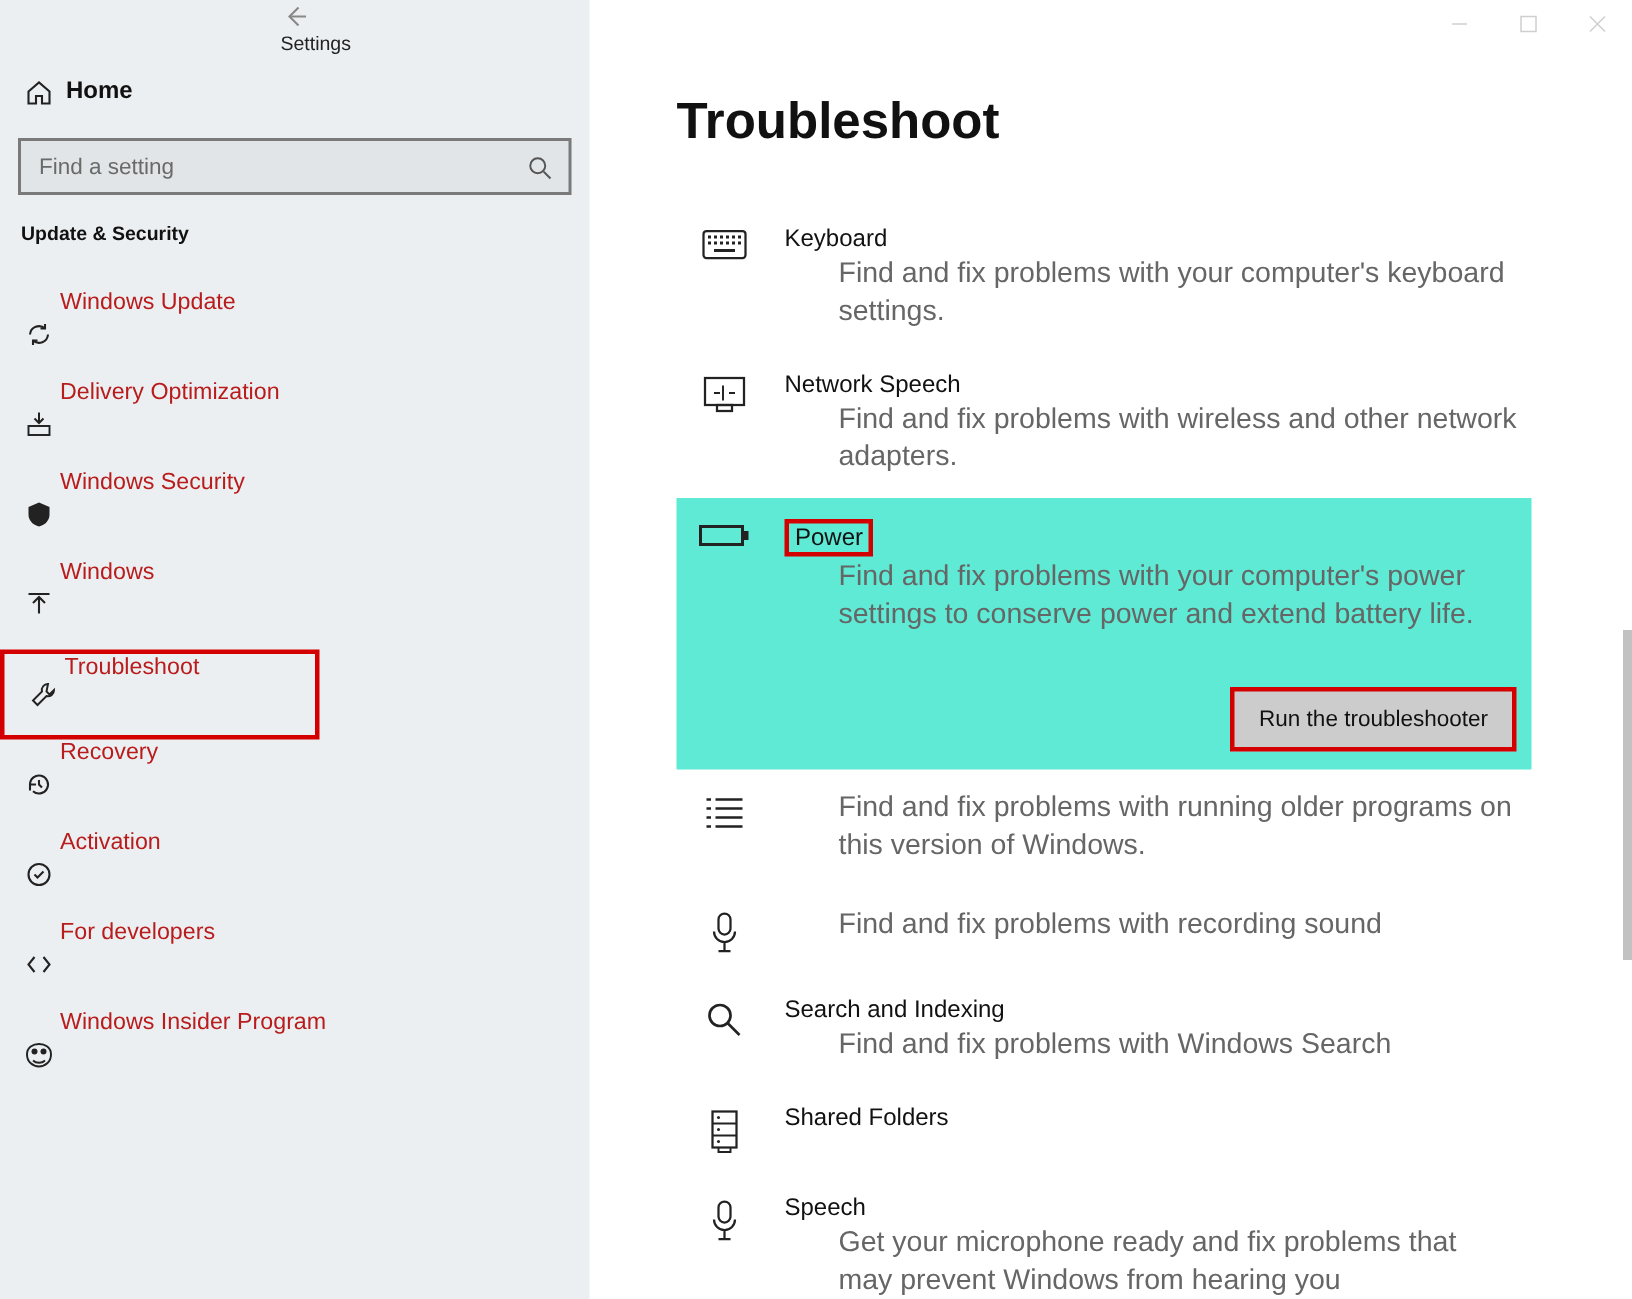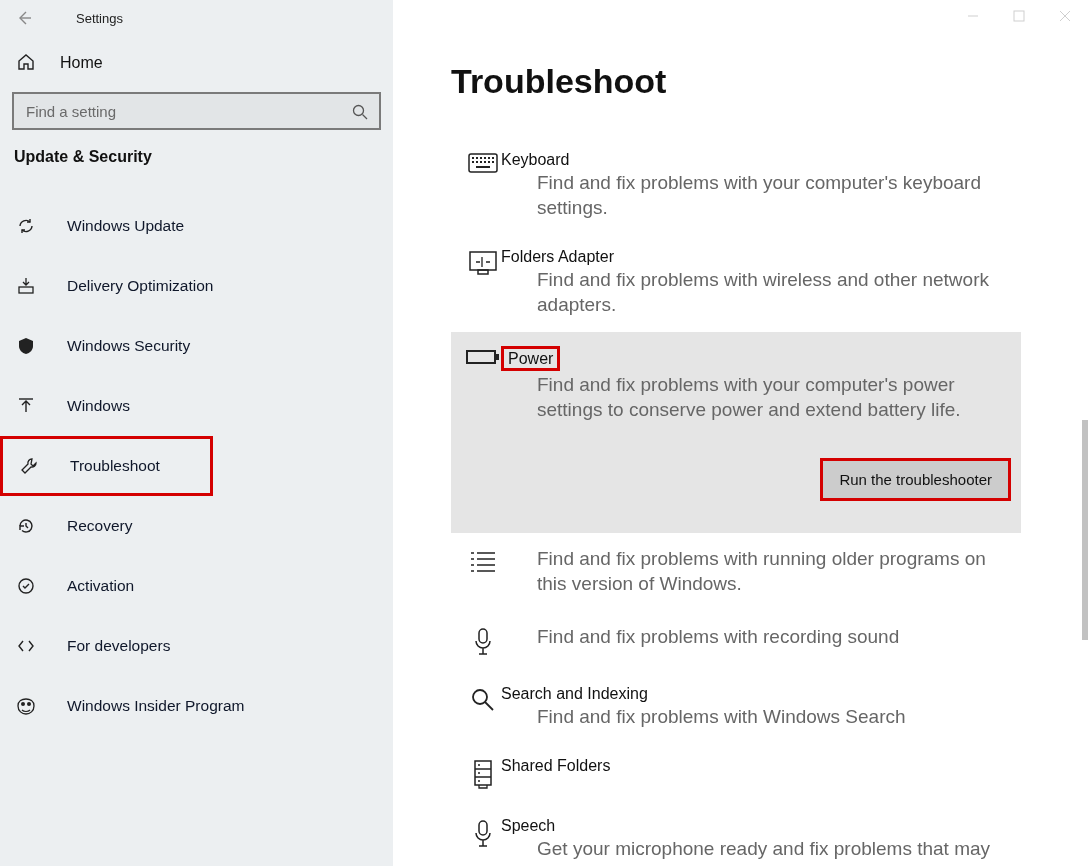--- a/index.html
+++ b/index.html
@@ -1,48 +1,48 @@
 <!DOCTYPE html>
 <html><head>
 <meta charset="utf-8">
 <style>
   * { box-sizing: border-box; margin: 0; padding: 0; font-family: "Segoe UI", Arial, sans-serif; }
   body { width: 1088px; height: 866px; overflow: hidden; background: #fff; position: relative; }
   .window { display: flex; width: 100%; height: 100%; }
   
   .sidebar { width: 393px; height: 100%; background: #eceff1; display: flex; flex-direction: column; }
-  .titlebar { height: 36px; display: flex; align-items: center; }
+  .titlebar { height: 36px; display: flex; align-items: center; flex-direction: column; }
   .back-btn { width: 48px; height: 36px; display:flex; align-items:center; justify-content:center; color:#555;}
   .app-title { font-size: 13px; color: #222; margin-left: 28px;}
-  .home-row { display:flex; align-items:flex-end; gap:24px; padding: 16px 0 10px 16px; }
+  .home-row { display:flex; align-items:flex-start; gap:8px; padding: 16px 0 10px 16px; font-weight: bold; }
   .home-row .icon { width: 20px; height: 20px; color:#222; display:flex; align-items:center; justify-content:center;}
   .home-row .label { font-size: 16px; color:#111; }
   .search-wrap { margin: 10px 12px 18px 12px; }
   .search-box { position:relative; border:2px solid #7a7a7a; background:#e2e5e7; height:38px; display:flex; align-items:center; padding:0 54px 0 12px;}
   .search-box input { border:none; outline:none; background:transparent; width:100%; font-size:15px; color:#555;}
   .search-box input::placeholder{color:#6a6a6a;}
   .search-box .sicon { position:absolute; right:10px; top:9px; color:#555;}
-  .section-title { font-size:16px; font-weight:600; color:#111; padding: 0 0 8px 14px; }
+  .section-title { font-size:13px; font-weight:600; color:#111; padding: 0 0 8px 14px; }
   .nav { margin-top: 22px; display:flex; flex-direction:column; }
-  .nav-item { display:flex; align-items:center; gap:31px; height:60px; padding:0 0 0 16px; font-size:15.5px; color:#0f172a; cursor:pointer;}
+  .nav-item { display:flex; gap:4px; height:60px; padding:0 0 0 16px; font-size:15.5px; color:#b91c1c; cursor:pointer;}
   .nav-item .icon { width:20px; display:flex; align-items:center; justify-content:center; color:#222;}
   .hl-red { border:3px solid #d40000; }
   .nav-item.hl-red { border:3px solid #d40000; height:60px; margin-right:180px;}
   
   .content { flex:1; height:100%; position:relative; padding: 0 0 0 58px; }
   .window-controls { position:absolute; top:0; right:0; display:flex; }
   .wc { width:46px; height:32px; display:flex; align-items:center; justify-content:center; color:#cfcfcf;}
   .page-title { font-size:34px; font-weight:600; color:#111; margin-top:62px; margin-bottom:36px;}
   .tlist { display:flex; flex-direction:column; width: 570px;}
-  .titem { display:flex; padding: 14px 10px 14px 14px; }
+  .titem { display:flex; gap:22px; padding: 14px 10px 14px 14px; }
   .titem .ticon { width:36px; padding-top:2px; display:flex; justify-content:center; color:#222;}
   .titem .tbody { flex:1; }
   .titem .tname { font-size:16px; color:#111; margin-bottom:2px;}
   .titem .tdesc { font-size:19px; color:#666; line-height:1.3;margin-left:36px;}
-  .titem.selected { background:#e5e5e5; padding-bottom: 32px;}
+  .titem.selected { background:#5eead4; padding-bottom: 12px;}
   .titem.selected .tname { display:inline-block; }
   .power-hl { border:3px solid #d40000; padding:0 4px; display:inline-block; line-height:1.2;}
   .run-btn-row { display:flex; justify-content:flex-end; margin-top: 36px;}
   .run-btn { background:#cccccc; border:3px solid #d40000; padding:10px 16px; font-size:15px; color:#111; cursor:pointer;margin-left:43px;}
   .scrollbar { position:absolute; right:0; top:420px; width:6px; height:220px; background:#c2c2c2;}
   svg { display:block; }
 </style>
 </head>
 <body>
 
@@ -219,21 +219,21 @@
 
       <div class="titem">
         <div class="ticon">
           <svg width="30" height="26" viewBox="0 0 30 26">
               <rect x="2" y="2" width="26" height="18" fill="none" stroke="#222" stroke-width="1.5"></rect>
               <rect x="10" y="20" width="10" height="4" fill="none" stroke="#222" stroke-width="1.5"></rect>
               <path d="M8 12h4M18 12h4M14 7v10" stroke="#222" stroke-width="1.3"></path>
             </svg>
         </div>
         <div class="tbody">
-          <div class="tname">Folders Adapter</div>
+          <div class="tname">Network Speech</div>
           <div class="tdesc">Find and fix problems with wireless and other network adapters.</div>
         </div>
       </div>
 
       <div class="titem selected">
         <div class="ticon">
           <svg width="34" height="18" viewBox="0 0 34 18">
               <rect x="1" y="3" width="28" height="12" fill="none" stroke="#222" stroke-width="2"></rect>
               <rect x="29" y="6" width="4" height="6" fill="#222"></rect>
             </svg>
@@ -303,21 +303,21 @@
 
       <div class="titem">
         <div class="ticon">
           <svg width="22" height="30" viewBox="0 0 22 30">
               <rect x="7" y="2" width="8" height="14" rx="4" fill="none" stroke="#222" stroke-width="1.5"></rect>
               <path d="M4 14a7 7 0 0 0 14 0M11 21v6M7 27h8" fill="none" stroke="#222" stroke-width="1.5"></path>
             </svg>
         </div>
         <div class="tbody">
           <div class="tname">Speech</div>
-          <div class="tdesc">Get your microphone ready and fix problems that may prevent Speech from hearing you</div>
+          <div class="tdesc">Get your microphone ready and fix problems that may prevent Windows from hearing you</div>
         </div>
       </div>
 
     </div>
 
     <div class="scrollbar"></div>
   </div>
 </div>
 
 </body></html>

